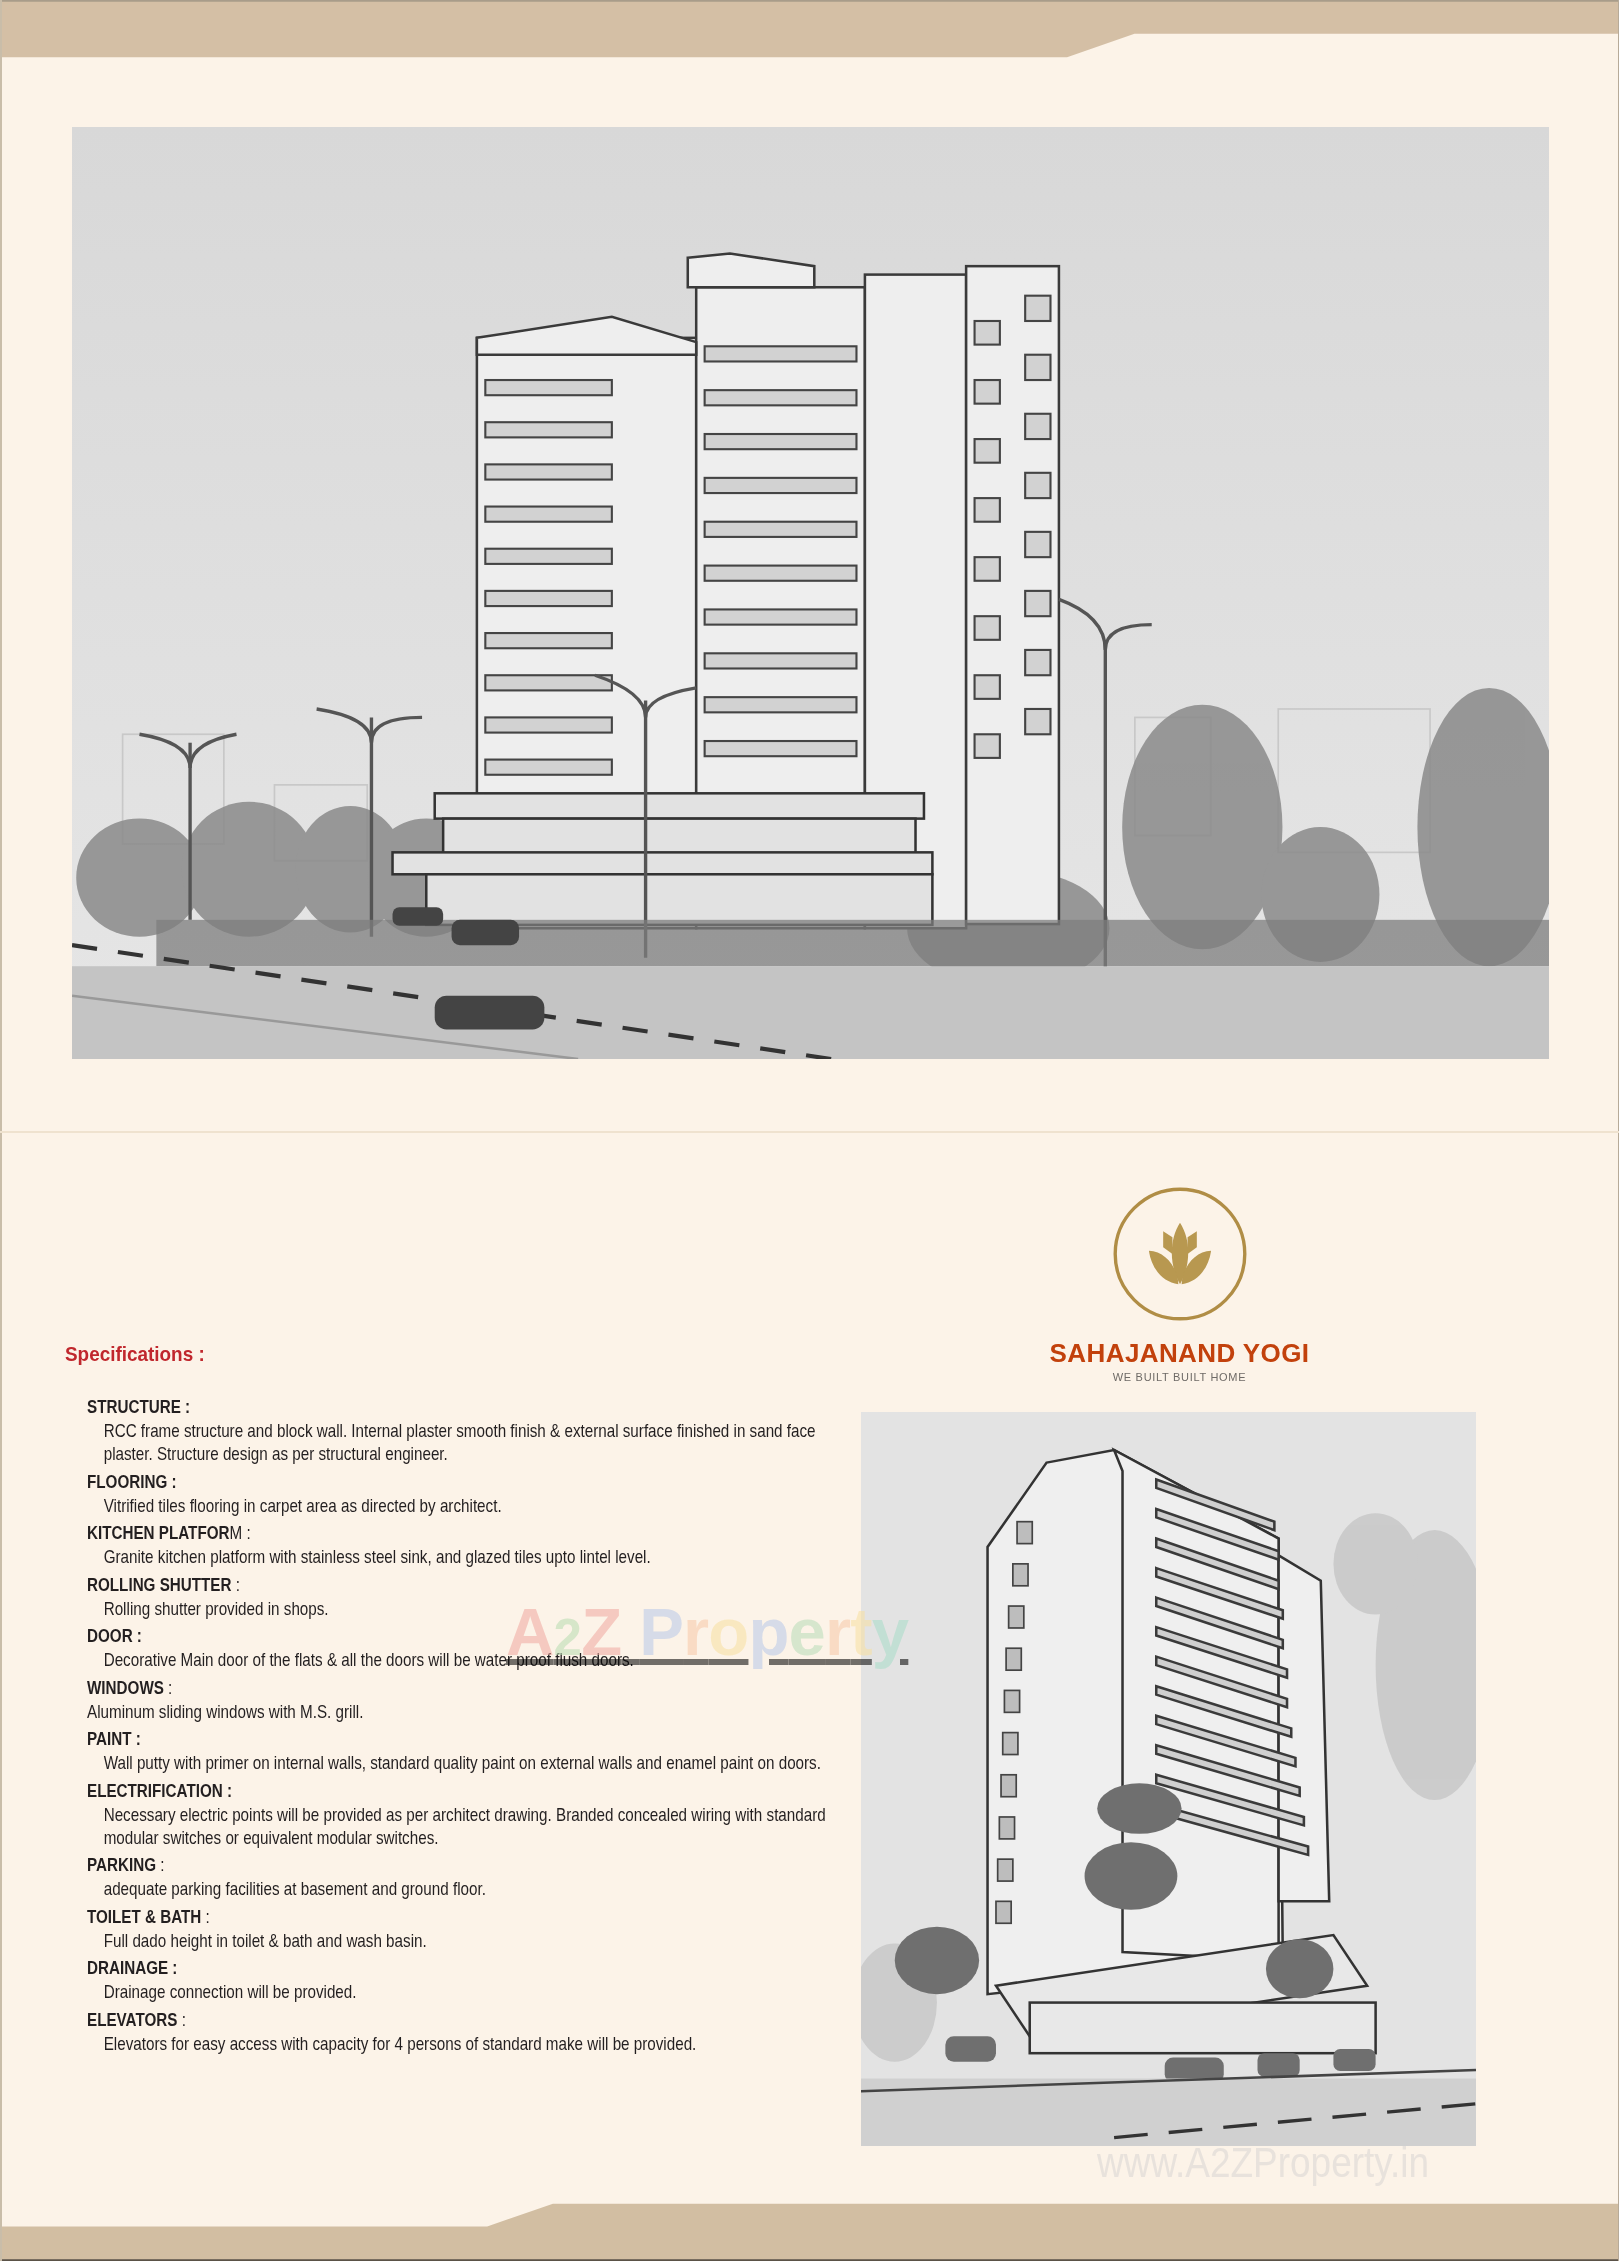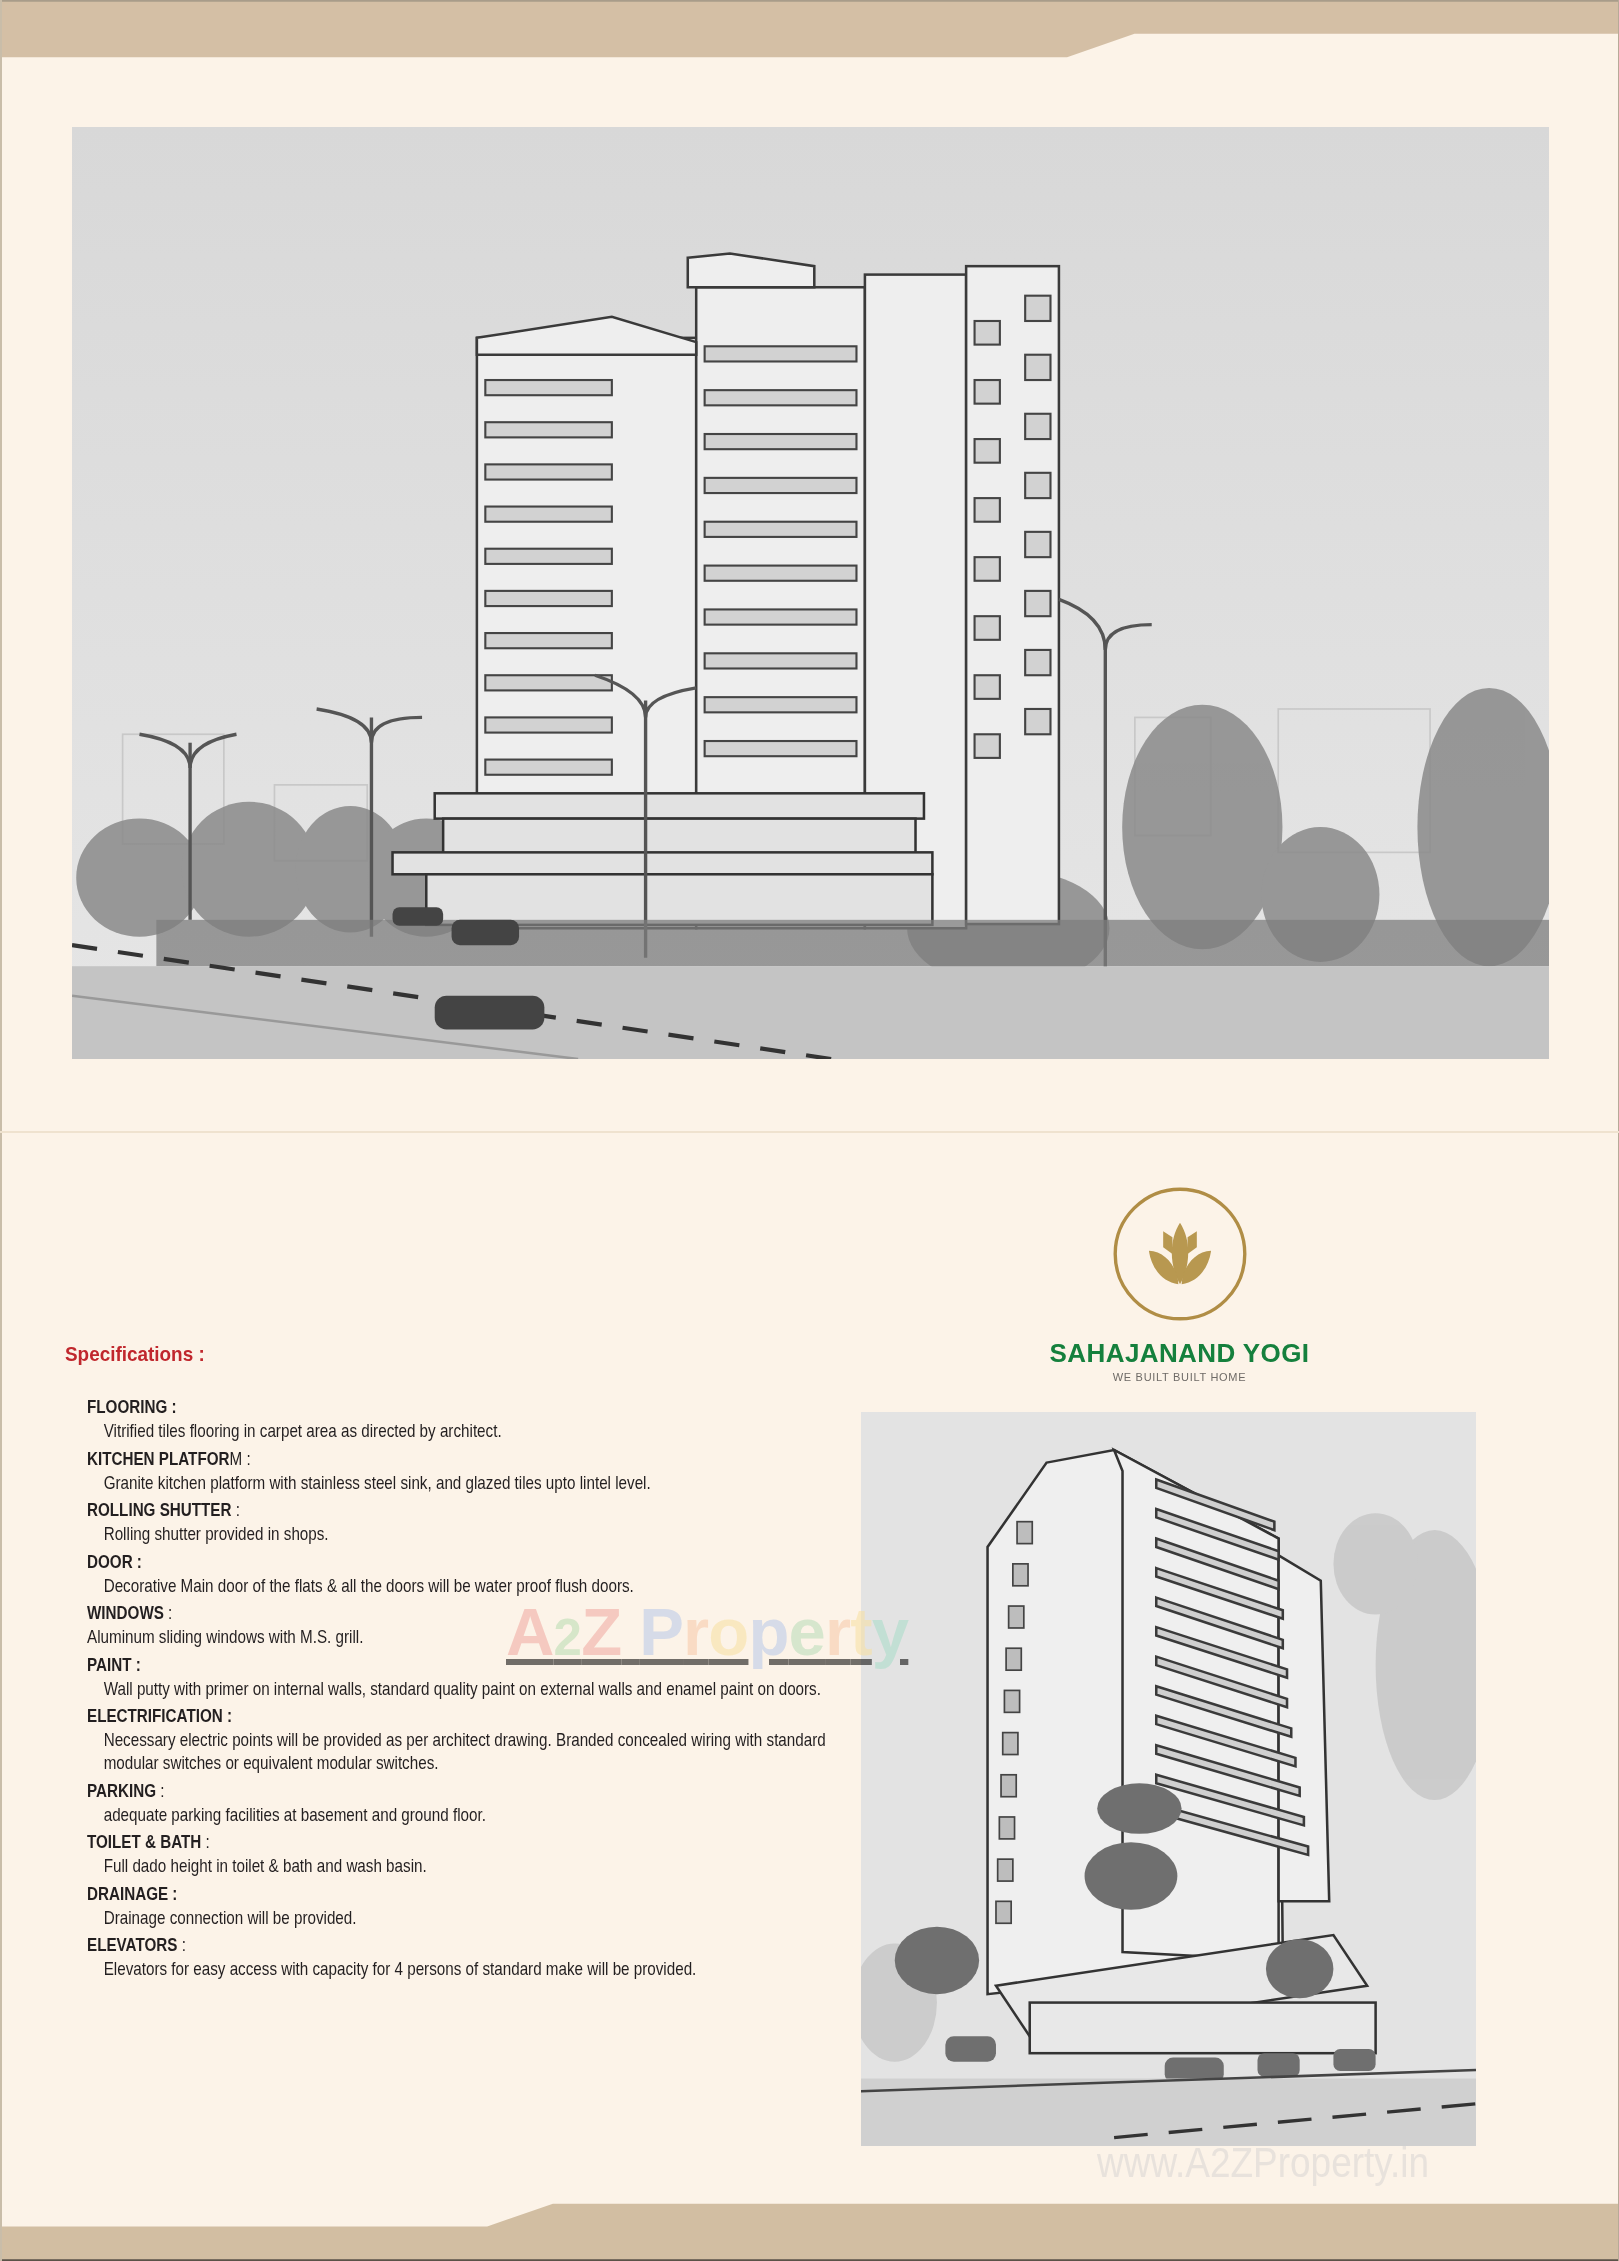--- a/index.html
+++ b/index.html
@@ -17,21 +17,21 @@
   .photo {
     position: absolute; background: #dcdcdc; overflow: hidden;
   }
   .photo svg { display: block; width: 100%; height: 100%; }
   #photo-top { left: 72px; top: 127px; width: 1477px; height: 932px; }
   #photo-side { left: 861px; top: 1412px; width: 615px; height: 734px; background: #e4e4e4; }
 
   .logo { position: absolute; left: 996px; top: 1185px; width: 367px; text-align: center; }
   .logo-mark { width: 138px; height: 138px; margin: 0 auto; }
   .brand-name {
-    margin-top: 15px; font-size: 26px; font-weight: bold; color: #15803d; letter-spacing: 0.4px;
+    margin-top: 15px; font-size: 26px; font-weight: bold; color: #c2410c; letter-spacing: 0.4px;
     white-space: nowrap;
   }
   .brand-tag { margin-top: 1.7px; font-size: 11px; color: #6e6a66; letter-spacing: 0.7px; white-space: nowrap; }
 
   .spec-title {
     position: absolute; left: 65px; top: 1342px; font-size: 21px; font-weight: bold; color: #c0272d;
     transform: scaleX(0.9); transform-origin: left;
   }
   .specs { position: absolute; left: 87px; top: 1394px; width: 759px; }
   .spec { margin: 0; }
@@ -197,20 +197,24 @@
     </svg>
   </div>
   <div class="brand-name">SAHAJANAND YOGI</div>
   <div class="brand-tag">WE BUILT BUILT HOME</div>
 </div>
 
 <div class="spec-title">Specifications :</div>
 
 <div class="specs">
   <div class="spec">
+    <div class="spec-head">STRUCTURE :</div>
+    <div class="spec-body">RCC frame structure and block wall. Internal plaster smooth finish &amp; external surface finished in sand face plaster. Structure design as per structural engineer.</div>
+  </div>
+  <div class="spec">
     <div class="spec-head">FLOORING :</div>
     <div class="spec-body">Vitrified tiles flooring in carpet area as directed by architect.</div>
   </div>
   <div class="spec">
     <div class="spec-head"><span>KITCHEN PLATFOR</span><span class="light">M :</span></div>
     <div class="spec-body">Granite kitchen platform with stainless steel sink, and glazed tiles upto lintel level.</div>
   </div>
   <div class="spec">
     <div class="spec-head"><span>ROLLING SHUTTER</span><span class="light"> :</span></div>
     <div class="spec-body">Rolling shutter provided in shops.</div>

